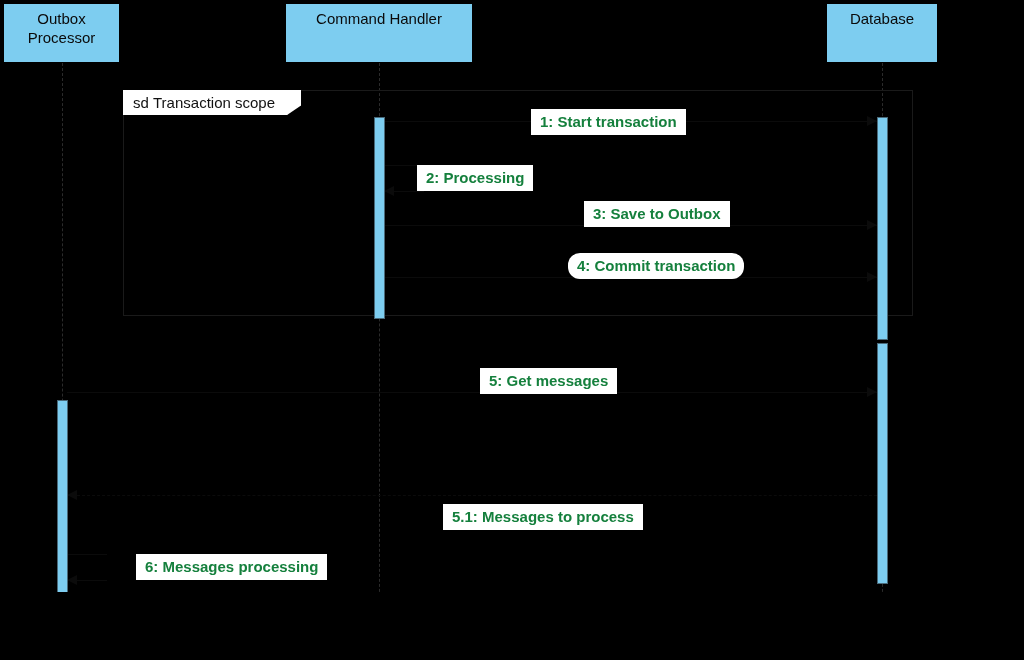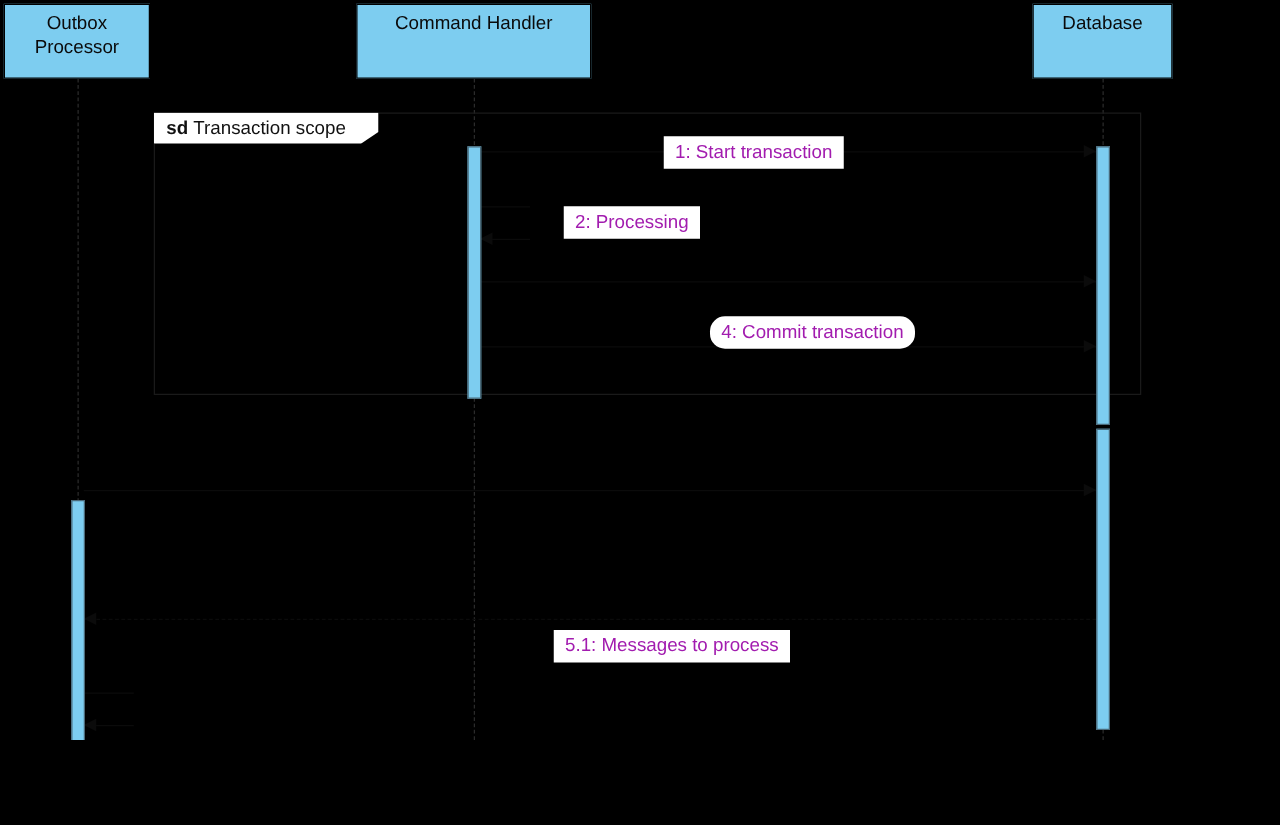--- a/index.html
+++ b/index.html
@@ -66,21 +66,21 @@
     color: #111111;
     font-size: 15px;
     line-height: 15px;
     padding: 5px 26px 5px 10px;
     white-space: nowrap;
     -webkit-clip-path: polygon(0 0, 100% 0, 100% 62%, calc(100% - 14px) 100%, 0 100%);
     clip-path: polygon(0 0, 100% 0, 100% 62%, calc(100% - 14px) 100%, 0 100%);
     box-shadow: 1px 1px 0 rgba(120,120,120,0.55);
   }
   .fragment-tab b {
-    font-weight: bold;
+    font-weight: normal;
   }
 
   
   .msg-line {
     position: absolute;
     height: 0;
     border-top: 1.4px solid #0b0b0b;
   }
   .msg-line.dashed {
     border-top-style: dashed;
@@ -98,25 +98,26 @@
   .msg-head.left {
     border-top: 5px solid transparent;
     border-bottom: 5px solid transparent;
     border-right: 10px solid #0b0b0b;
   }
 
   
   .msg-label {
     position: absolute;
     background: #ffffff;
-    color: #a21caf;
+    color: #15803d;
     font-size: 15px;
     line-height: 18px;
     padding: 4px 9px 4px 9px;
     white-space: nowrap;
+    font-weight: bold;
   }
 
   
   .watermark {
     position: absolute;
     display: flex;
     align-items: center;
     gap: 3px;
     font-size: 4.4px;
     line-height: 5px;
@@ -181,27 +182,30 @@
   <div class="lifeline-box" style="left:826px; top:3px; width:112px; height:60px;">Database</div>
 
   <div class="lifeline-box" style="left:285px; top:3px; width:188px; height:60px;">Command Handler</div>
 
   <div class="fragment-tab" style="left:123px; top:90px;">
     <b>sd</b><span>&nbsp;</span><span>Transaction scope</span>
   </div>
 
   <div class="msg-label" style="left:531px; top:109px;">1: Start transaction</div>
 
-  <div class="msg-label" style="left:451px; top:165px;">2: Processing</div>
-
+  <div class="msg-label" style="left:417px; top:165px;">2: Processing</div>
+
+  <div class="msg-label" style="left:584px; top:201px;">3: Save to Outbox</div>
 
   <div class="msg-label" style="left:568px; top:253px;border-radius:12px;">4: Commit transaction</div>
 
+  <div class="msg-label" style="left:480px; top:368px;">5: Get messages</div>
 
   <div class="msg-label" style="left:443px; top:471px;margin-top:33px;">5.1: Messages to process</div>
 
+  <div class="msg-label" style="left:136px; top:554px;">6: Messages processing</div>
 
   <div class="watermark" style="left:897px; top:636px;">
     <span>Powered by Visual Paradigm Community Edition</span>
     <span class="watermark-logo"></span>
   </div>
 
 </div>
 
 </body></html>

